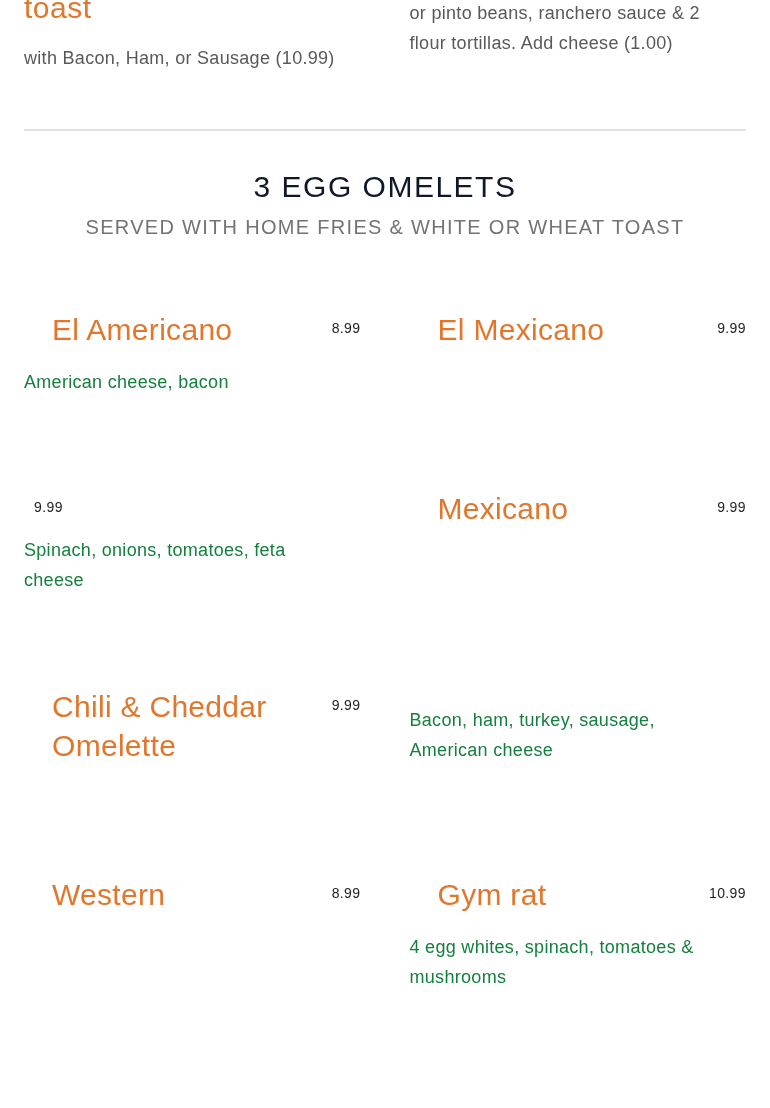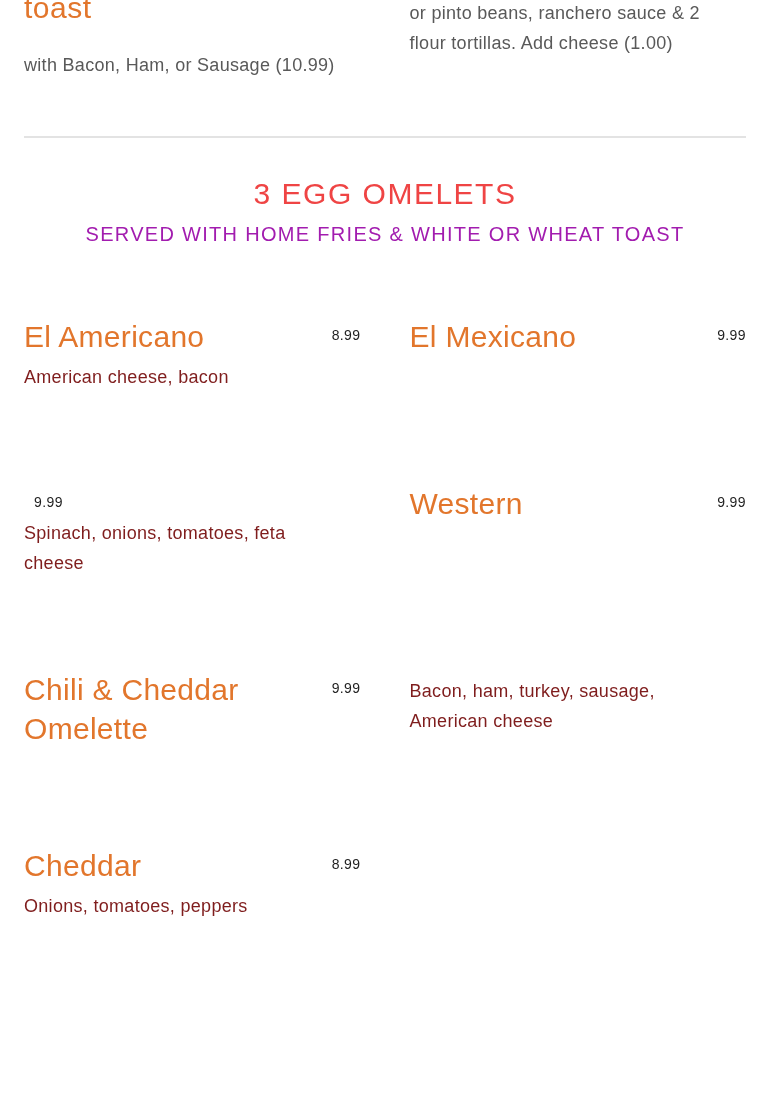--- a/index.html
+++ b/index.html
@@ -21,21 +21,21 @@
     margin-top: -10px;
   }
   .prev-title {
     font-size: 30px;
     line-height: 36px;
     font-weight: 500;
     color: #e2762c;
     letter-spacing: 0.5px;
   }
   .prev-desc-left {
-    margin-top: 24px;
+    margin-top: 17px;
     font-size: 18px;
     line-height: 30px;
     color: #595959;
     letter-spacing: 0.3px;
     white-space: pre-line;
   }
   .prev-desc-right {
     padding-top: 8px;
     font-size: 18px;
     line-height: 30px;
@@ -50,30 +50,30 @@
     margin-top: 56px;
   }
 
   
   .section-title {
     margin-top: 38px;
     text-align: center;
     font-size: 30px;
     line-height: 36px;
     font-weight: 500;
-    color: #ef4444;
+    color: #0f172a;
     letter-spacing: 1.5px;
   }
   .section-subtitle {
     margin-top: 8px;
     text-align: center;
     font-size: 20px;
     line-height: 29px;
     font-weight: 400;
-    color: #a21caf;
+    color: #737373;
     letter-spacing: 1.3px;
   }
 
   
   .items-grid {
     margin-top: 68px;
     display: grid;
     grid-template-columns: 1fr 1fr;
     column-gap: 49px;
     row-gap: 92px;
@@ -84,36 +84,37 @@
     align-items: flex-start;
   }
   .item-name {
     flex: 1 1 auto;
     font-size: 30px;
     line-height: 39px;
     font-weight: 500;
     color: #e2762c;
     letter-spacing: 0.3px;
     white-space: pre-line;
+    margin-left: 28px;
   }
   .item-price {
     flex: 0 0 auto;
     padding-top: 8px;
     padding-left: 10px;
     font-size: 14px;
     line-height: 20px;
     font-weight: 500;
     color: #1f1f1f;
     letter-spacing: 0.4px;
   }
   .item-desc {
-    margin-top: 6px;
+    margin-top: 18px;
     font-size: 18px;
     line-height: 30px;
-    color: #7f1d1d;
+    color: #15803d;
     letter-spacing: 0.3px;
     white-space: pre-line;
   }
 </style>
 </head>
 <body>
 
 <div class="content">
 
   <div class="prev-row">
@@ -152,42 +153,49 @@
     <div class="item">
       <div class="item-head">
         <div class="item-price">9.99</div>
       </div>
       <div class="item-desc">Spinach, onions, tomatoes, feta
 cheese</div>
     </div>
 
     <div class="item">
       <div class="item-head">
-        <div class="item-name">Western</div>
+        <div class="item-name">Mexicano</div>
         <div class="item-price">9.99</div>
       </div>
     </div>
 
     <div class="item">
       <div class="item-head">
         <div class="item-name">Chili &amp; Cheddar
 Omelette</div>
         <div class="item-price">9.99</div>
       </div>
       <div class="item-desc"></div>
     </div>
 
     <div class="item">
       <div class="item-desc">Bacon, ham, turkey, sausage,
 American cheese</div>
     </div>
 
     <div class="item">
       <div class="item-head">
-        <div class="item-name">Cheddar</div>
+        <div class="item-name">Western</div>
         <div class="item-price">8.99</div>
       </div>
-      <div class="item-desc">Onions, tomatoes, peppers</div>
-    </div>
-
+    </div>
+
+    <div class="item">
+      <div class="item-head">
+        <div class="item-name">Gym rat</div>
+        <div class="item-price">10.99</div>
+      </div>
+      <div class="item-desc">4 egg whites, spinach, tomatoes &amp;
+mushrooms</div>
+    </div>
 
   </div>
 </div>
 
 </body></html>

